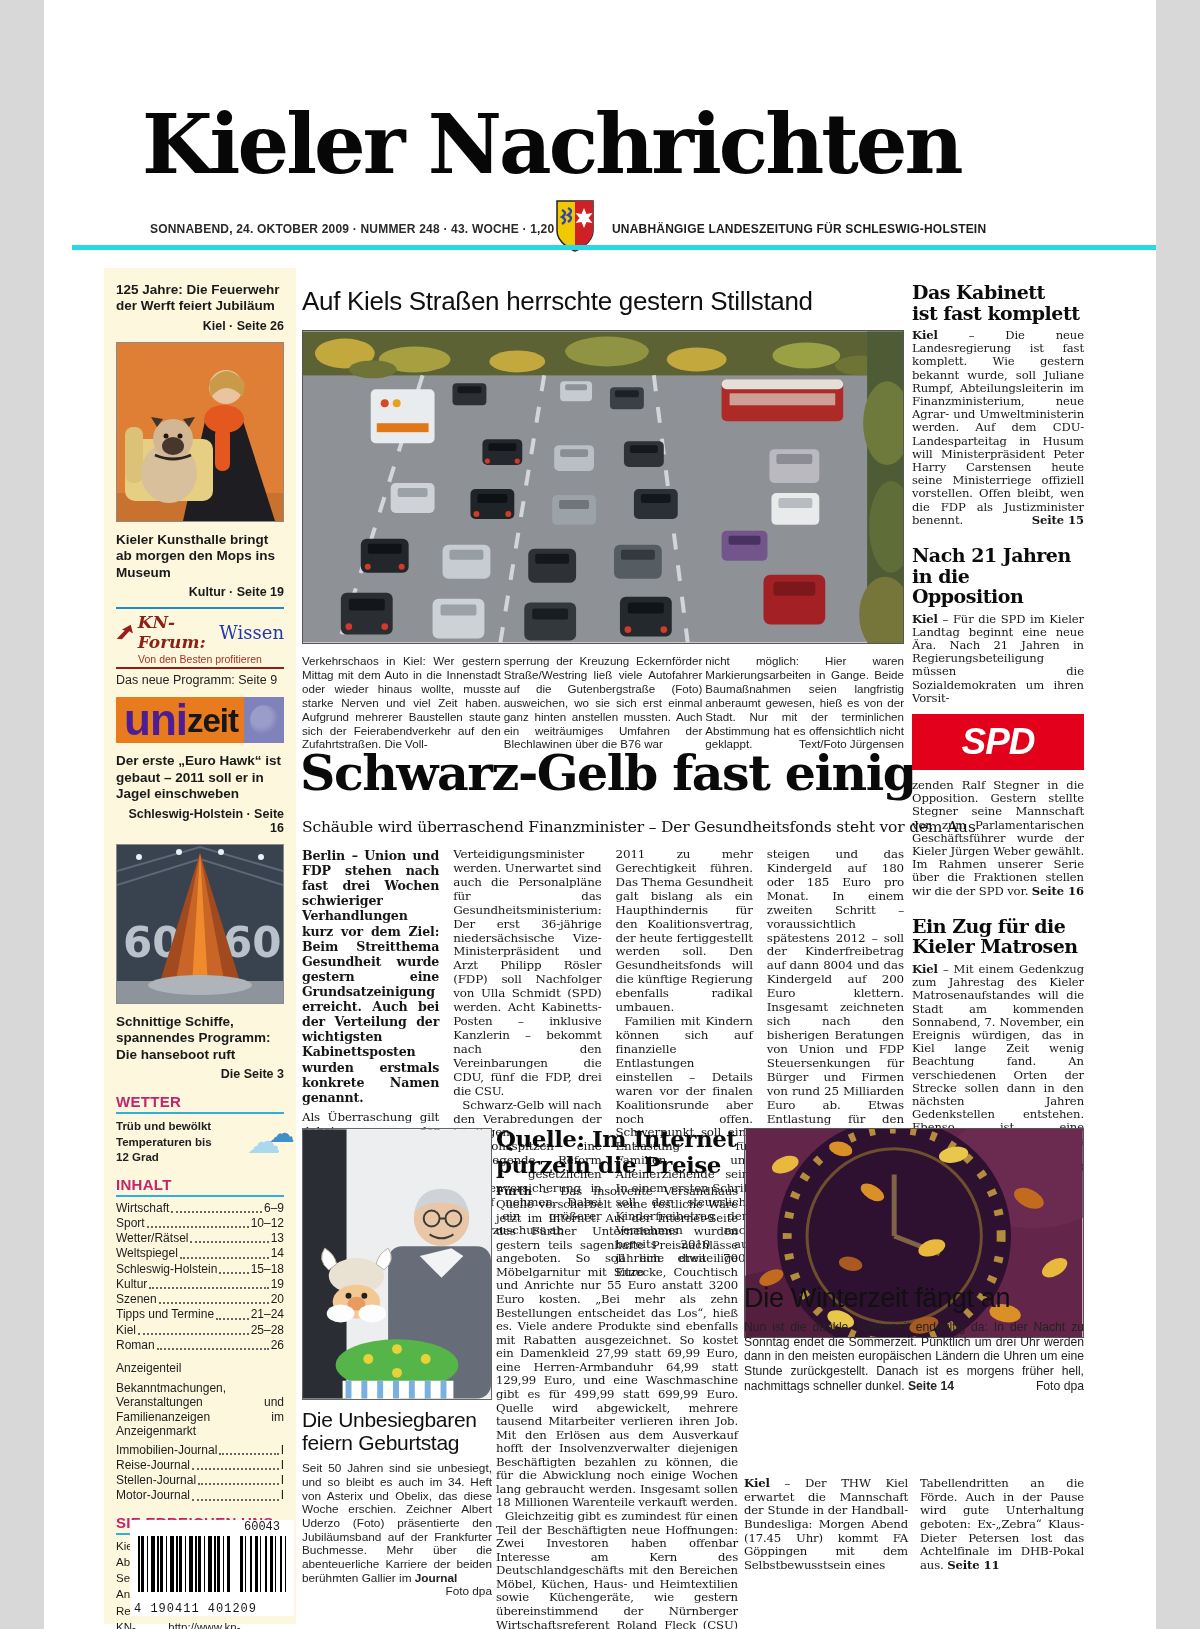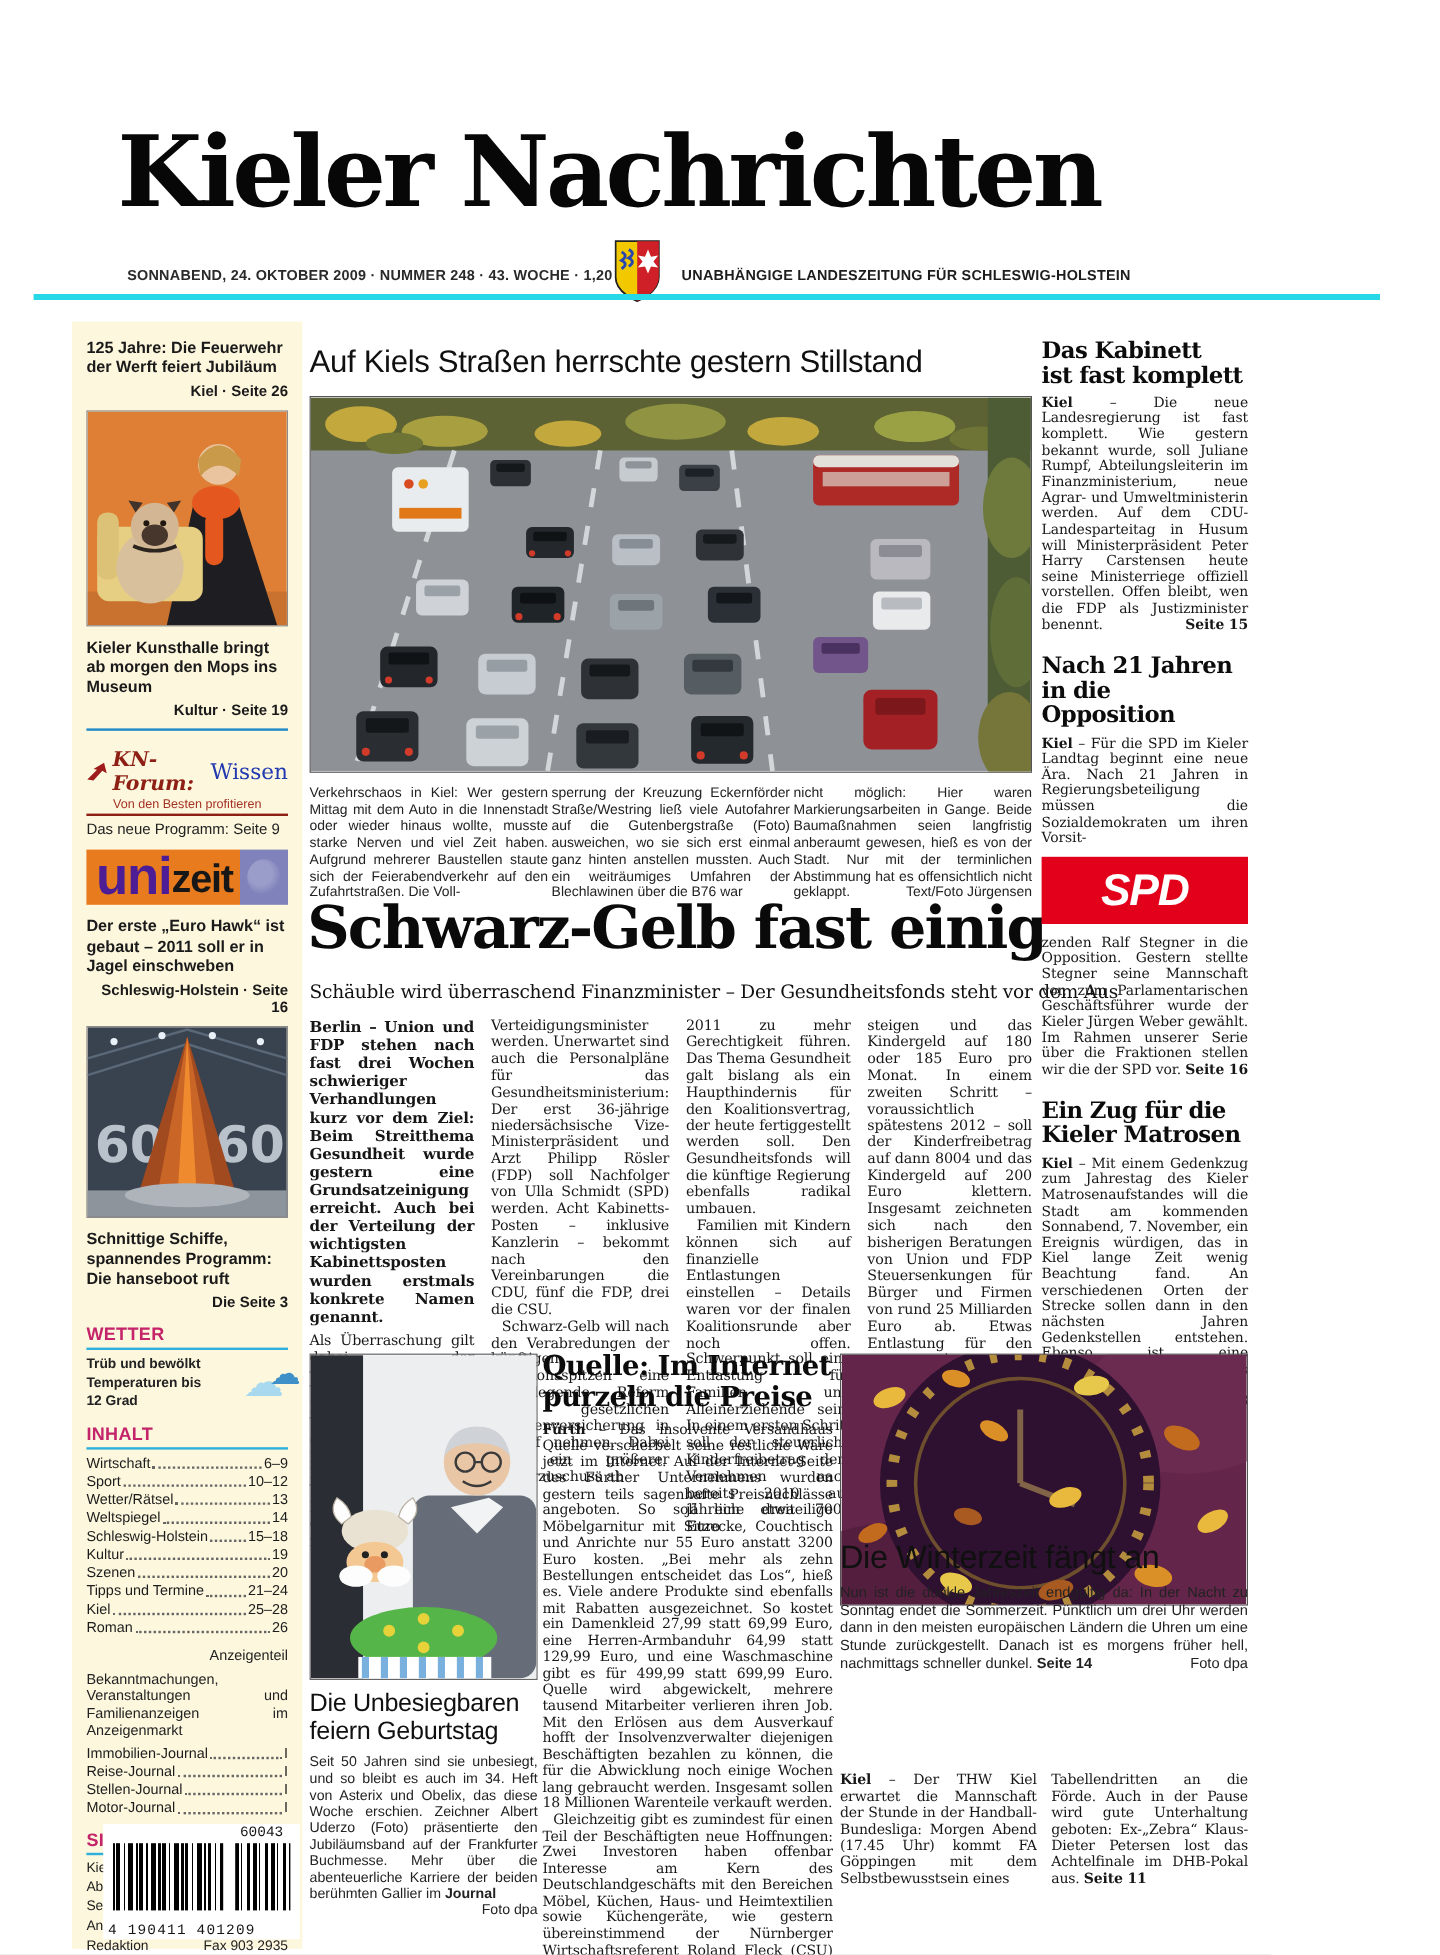--- a/index.html
+++ b/index.html
@@ -1,34 +1,34 @@
 <!DOCTYPE html>
 <html><head>
 <meta charset="utf-8">
 <style>
   html,body{margin:0;padding:0;background:#d8d8d8;}
-  .page{position:relative;width:1200px;height:1629px;background:#fff;margin:0 auto;
+  .page{position:relative;width:1112px;height:1629px;background:#fff;margin:0 auto;
         font-family:"Liberation Sans",sans-serif;color:#151515;overflow:hidden;}
   .abs{position:absolute;}
   .just{text-align:justify;}
   
   .mast-title{left:98px;top:96px;width:900px;font-family:"DejaVu Serif",serif;font-weight:bold;
               font-size:82px;letter-spacing:-3px;white-space:nowrap;color:#070707;
               transform:scaleX(.99);transform-origin:left;}
   .dateline{left:106px;top:222px;font-size:12px;font-weight:bold;color:#2a2a2a;letter-spacing:.2px;}
   .shield{left:512px;top:200px;}
   .tagline{left:568px;top:222px;font-size:12px;font-weight:bold;color:#1d1d1d;letter-spacing:.2px;}
   .cyanbar{left:28px;top:245px;width:1122px;height:5px;background:#27d8e6;}
   
   .sidebar{left:60px;top:268px;width:192px;height:1356px;background:#fcf7dd;
            padding:14px 12px;box-sizing:border-box;}
   .t-head{font-size:13.5px;font-weight:bold;line-height:1.22;color:#1a1a1a;}
   .t-ref{font-size:12.5px;font-weight:bold;text-align:right;margin-top:4px;color:#1a1a1a;}
   .sb-img{display:block;border:1px solid #8a8a8a;margin-top:9px;}.mt10{margin-top:10px}.mt12{margin-top:12px}
-  .knforum{margin-top:8px;border-top:2px solid #2089c8;border-bottom:2px solid #8d1f14;padding:14px 0 2px;}
+  .knforum{margin-top:8px;border-top:2px solid #2089c8;border-bottom:2px solid #8d1f14;padding:3px 0 2px;}
   .kf-row{display:flex;align-items:center;gap:4px;}
   .kf-brand{font-family:"DejaVu Serif",serif;font-style:italic;font-weight:bold;font-size:17px;color:#8d1f14;}
   .kf-brand2{font-family:"DejaVu Serif",serif;font-size:18px;color:#2038b0;}
   .kf-claim{font-size:10.5px;color:#a53325;text-align:center;margin-top:1px;}
   .kf-prog{font-size:12.5px;margin-top:4px;color:#222;}
   .unizeit{margin-top:10px;height:46px;display:flex;}
   .uz-left{background:#e87b1e;flex:1;display:flex;align-items:center;padding-left:8px;}
   .uz-uni{font-weight:bold;font-size:44px;color:#4c1d95;letter-spacing:-1px;line-height:1;}
   .uz-zeit{font-weight:bold;font-size:33px;color:#171717;letter-spacing:-1px;line-height:1;}
   .uz-right{width:40px;background:#8083bb;position:relative;}
@@ -37,21 +37,21 @@
   .sb-h{font-size:15px;font-weight:bold;color:#c4246a;border-bottom:2px solid #2fb0dc;
         padding-bottom:2px;letter-spacing:.3px;}
   .wx{display:flex;justify-content:space-between;align-items:center;margin-top:5px;gap:29px;}
   .wx-txt{font-size:11.5px;font-weight:bold;line-height:1.35;color:#222;}
   .wx-ico{position:relative;width:52px;height:32px;}
   .wx-c1{position:absolute;left:0;top:-2px;font-size:34px;color:#a9d9ef;line-height:1;}
   .wx-c2{position:absolute;left:22px;top:-6px;font-size:26px;color:#3f8fc9;line-height:1;}
   .toc{margin-top:4px;}
   .toc-row{display:flex;align-items:flex-end;font-size:12px;line-height:1.27;color:#1c1c1c;}
   .toc-dots{flex:1;border-bottom:2px dotted #666;margin:0 2px 3px;}
-  .anz-t{font-size:12px;margin-top:8px;color:#222;text-align:right;}
+  .anz-t{font-size:12px;margin-top:8px;color:#222;}
   .anz-p{font-size:12px;line-height:1.2;margin-top:6px;color:#222;}
   .c-h{margin-top:10px;}
   .c-row{display:flex;justify-content:space-between;font-size:11.5px;line-height:1.35;color:#1c1c1c;margin-top:1px;}
   .barcode{position:absolute;left:26px;bottom:8px;width:160px;height:92px;background:#fff;padding:2px;}
   .bc-top{position:absolute;right:14px;top:0;font-family:"Liberation Mono",monospace;font-size:12px;}
   .bc-bars-l{position:absolute;left:8px;top:16px;width:92px;height:56px;
      background:repeating-linear-gradient(90deg,#000 0 2px,#fff 2px 3px,#000 3px 6px,#fff 6px 9px,#000 9px 10px,#fff 10px 13px,#000 13px 17px,#fff 17px 19px);}
   .bc-bars-r{position:absolute;right:8px;top:16px;width:46px;height:56px;
      background:repeating-linear-gradient(90deg,#000 0 3px,#fff 3px 5px,#000 5px 6px,#fff 6px 10px,#000 10px 12px,#fff 12px 15px);}
   .bc-bot{position:absolute;left:4px;bottom:0;font-family:"Liberation Mono",monospace;font-size:12px;letter-spacing:1px;}

